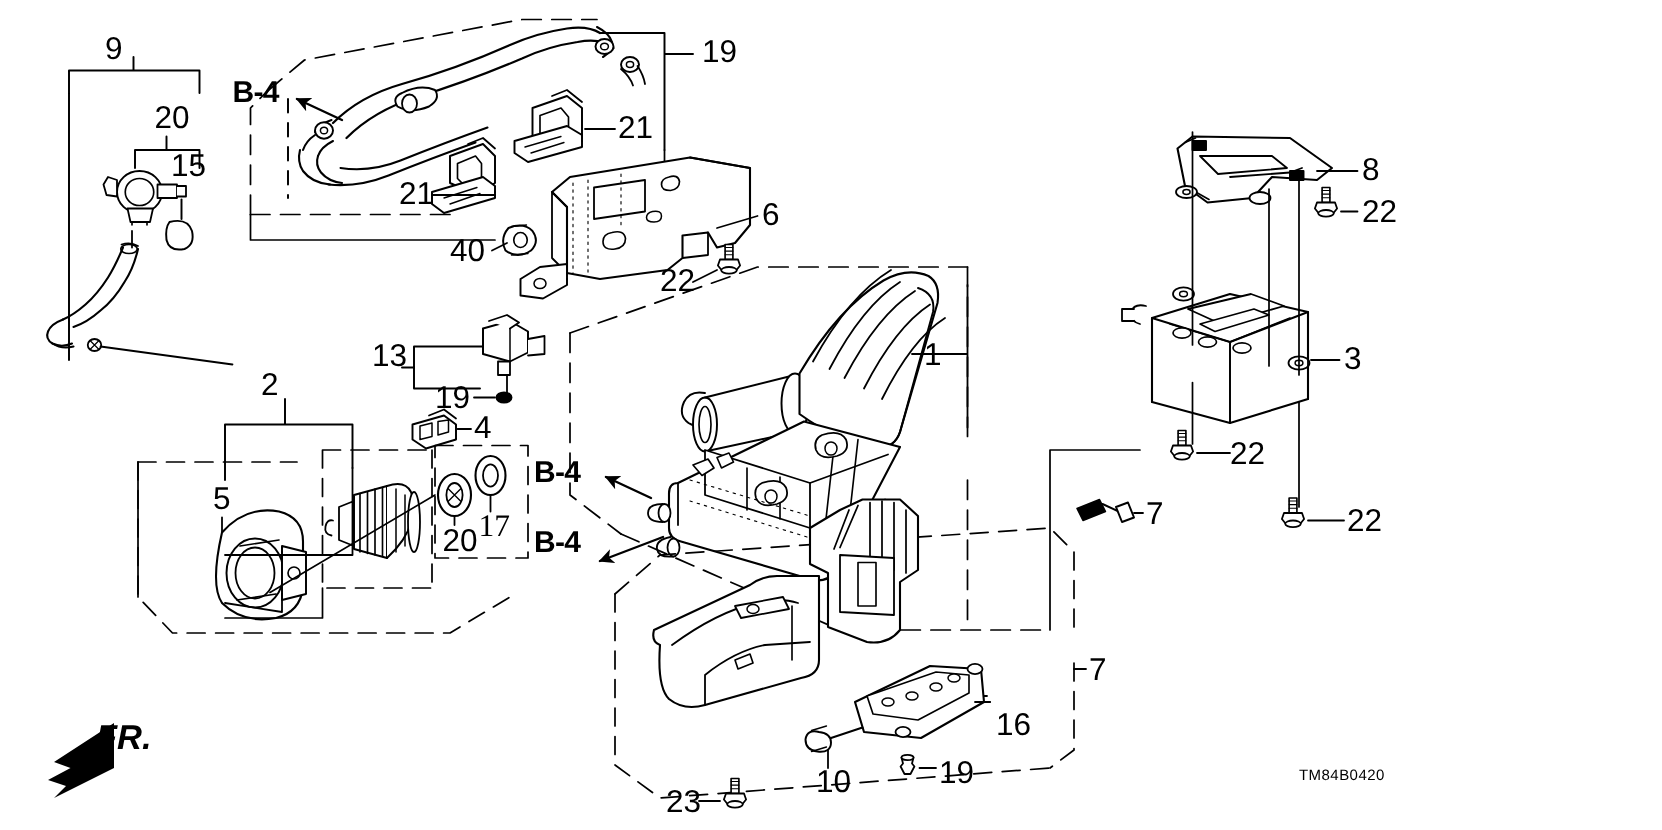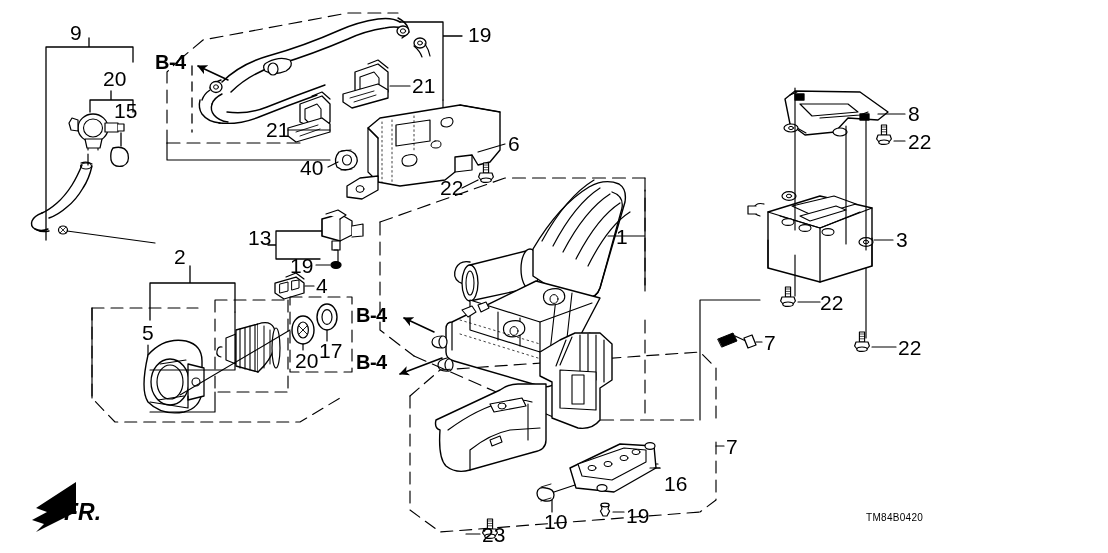--- a/index.html
+++ b/index.html
@@ -399,34 +399,34 @@
 <div class="lbl" style="left:440px; top:177px;">22</div>
 
 <div class="lbl" style="left:248px; top:227px;">13</div>
 <div class="lbl" style="left:290px; top:255px;">19</div>
 <div class="lbl" style="left:316px; top:275px;">4</div>
 
 <div class="lbl" style="left:616px; top:226px;">1</div>
 <div class="lbl" style="left:174px; top:246px;">2</div>
 <div class="lbl" style="left:142px; top:322px;">5</div>
 <div class="lbl" style="left:295px; top:350px;">20</div>
-<div class="lbl" style="left:319px; top:340px;">17</div>
+<div class="lbl" style="left:319px; top:340px;font-family:Liberation Serif, serif;">17</div>
 
 <div class="lbl sec" style="left:356px; top:305px;">B-4</div>
 <div class="lbl sec" style="left:356px; top:352px;">B-4</div>
 
 <div class="lbl" style="left:908px; top:103px;">8</div>
 <div class="lbl" style="left:908px; top:131px;">22</div>
 <div class="lbl" style="left:896px; top:229px;">3</div>
 <div class="lbl" style="left:820px; top:292px;">22</div>
 <div class="lbl" style="left:898px; top:337px;">22</div>
 <div class="lbl" style="left:764px; top:332px;">7</div>
 
 <div class="lbl" style="left:726px; top:436px;">7</div>
 <div class="lbl" style="left:664px; top:473px;">16</div>
 <div class="lbl" style="left:544px; top:511px;">10</div>
 <div class="lbl" style="left:626px; top:505px;">19</div>
-<div class="lbl" style="left:444px; top:524px;margin-left:38px;">23</div>
-
-<div class="frtxt" style="left:64px; top:499px;">FR.</div>
+<div class="lbl" style="left:444px; top:524px;">23</div>
+
+<div class="frtxt" style="left:64px; top:478px;">FR.</div>
 <div class="code" style="left:866px; top:512px;">TM84B0420</div>
 
 </div>
 
 </body></html>

